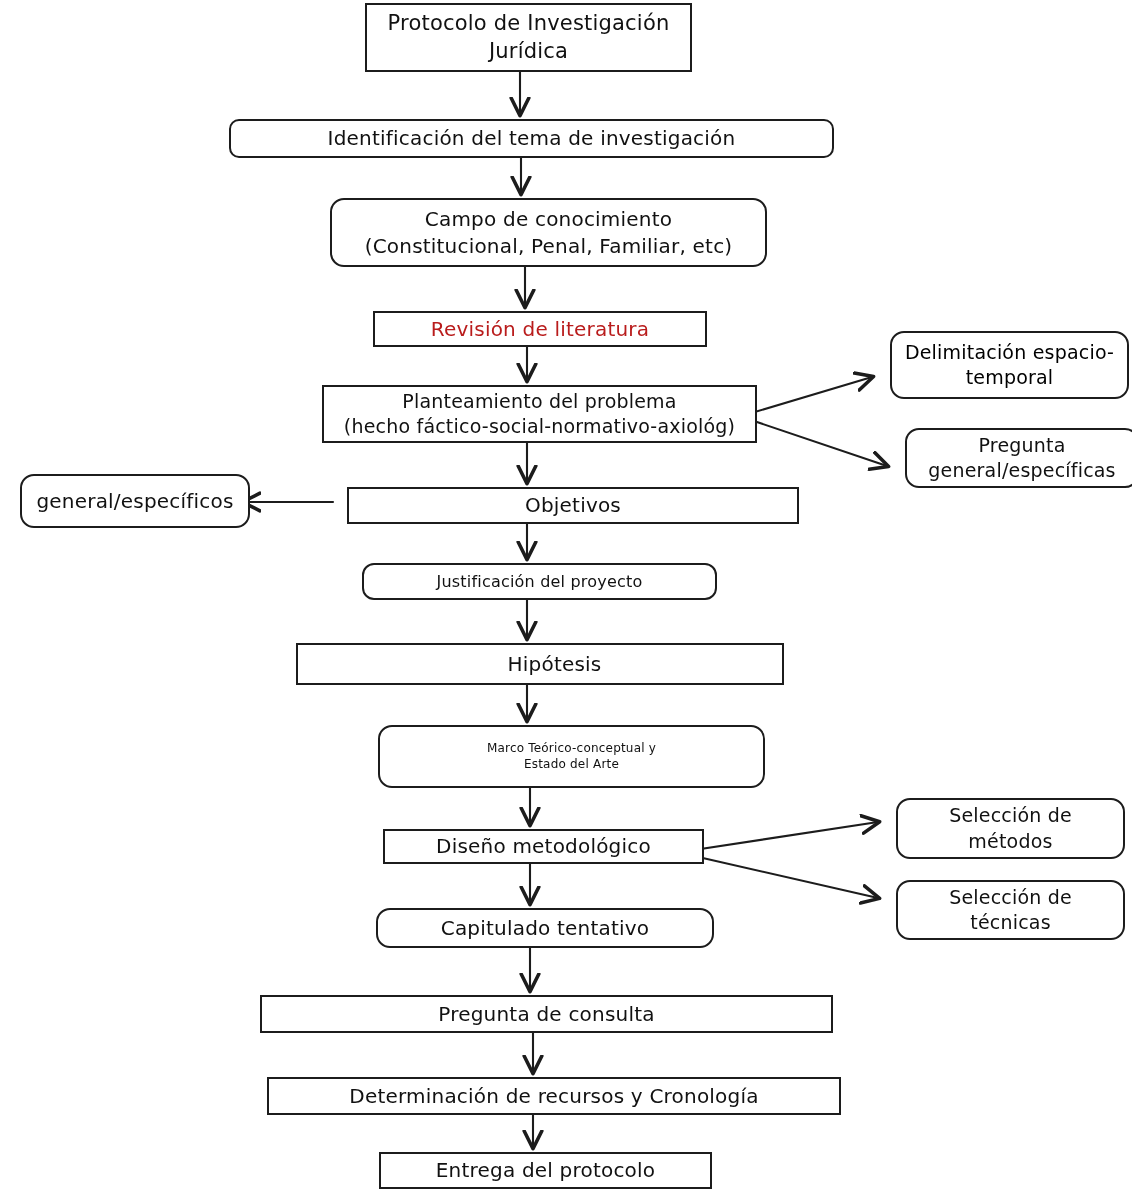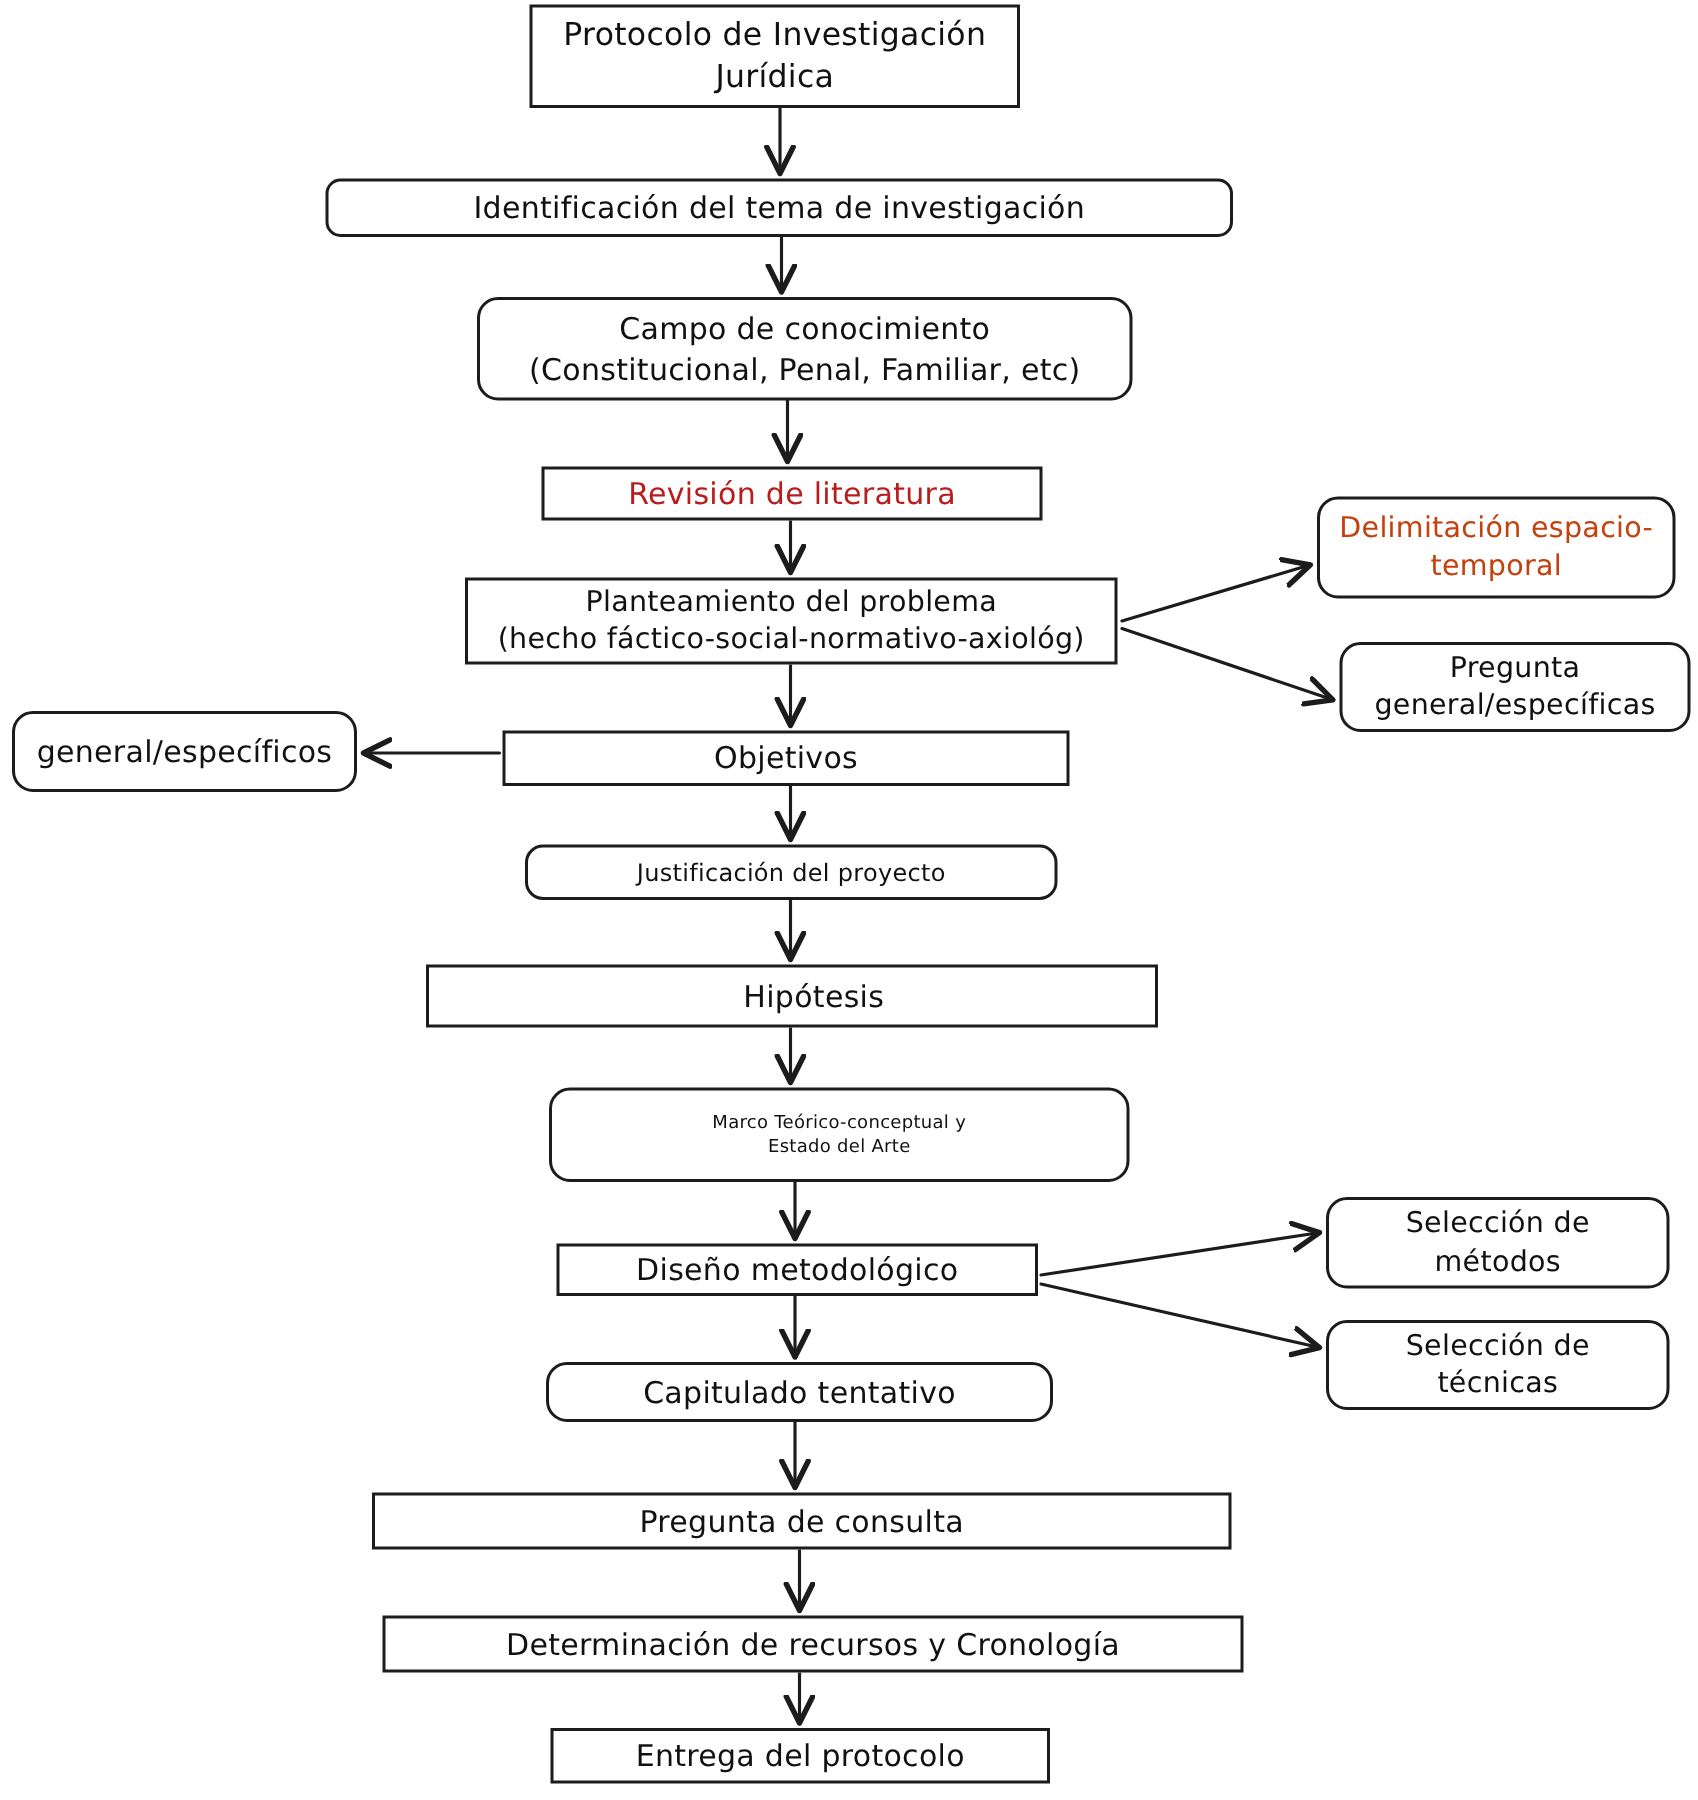--- a/index.html
+++ b/index.html
@@ -32,20 +32,21 @@
     align-items: center;
     justify-content: center;
     text-align: center;
     color: #111111;
     line-height: 1.32;
     letter-spacing: 0.2px;
     font-size: 19.5px;
     padding: 2px 6px;
     white-space: pre-line;
     z-index: 2;
+    margin-left: 12px;
   }
   .node.rounded {
     border-radius: 14px;
   }
   .node .lbl {
     display: block;
     width: 100%;
     white-space: pre-line;
   }
 </style>
@@ -84,26 +85,26 @@
 
   <div id="nodes">
       <div class="node" style="left: 353px; top: 3px; width: 327px; height: 69px; font-size: 21px; border-color: rgb(28, 28, 28); color: rgb(17, 17, 17);"><span class="lbl">Protocolo de Investigación
 Jurídica</span></div>
       <div class="node" style="left: 217px; top: 119px; width: 605px; height: 39px; font-size: 20px; border-color: rgb(28, 28, 28); color: rgb(17, 17, 17); border-radius: 10px;"><span class="lbl">Identificación del tema de investigación</span></div>
       <div class="node rounded" style="left: 318px; top: 198px; width: 437px; height: 69px; font-size: 20px; border-color: rgb(28, 28, 28); color: rgb(17, 17, 17);"><span class="lbl">Campo de conocimiento
 (Constitucional, Penal, Familiar, etc)</span></div>
       <div class="node" style="left: 361px; top: 311px; width: 334px; height: 36px; font-size: 20px; border-color: rgb(28, 28, 28); color: #b91c1c;"><span class="lbl">Revisión de literatura</span></div>
       <div class="node" style="left: 310px; top: 385px; width: 435px; height: 58px; font-size: 19px; border-color: rgb(28, 28, 28); color: rgb(17, 17, 17);"><span class="lbl">Planteamiento del problema
 (hecho fáctico-social-normativo-axiológ)</span></div>
-      <div class="node rounded" style="left: 878px; top: 331px; width: 239px; height: 68px; font-size: 19px; border-color: rgb(28, 28, 28); color: #c2410c;"><span class="lbl">Delimitación espacio-
+      <div class="node rounded" style="left: 878px; top: 331px; width: 239px; height: 68px; font-size: 19px; border-color: rgb(28, 28, 28); color: #000000;"><span class="lbl">Delimitación espacio-
 temporal</span></div>
       <div class="node rounded" style="left: 893px; top: 428px; width: 234px; height: 60px; font-size: 19px; border-color: rgb(28, 28, 28); color: rgb(17, 17, 17);"><span class="lbl">Pregunta
 general/específicas</span></div>
       <div class="node rounded" style="left: 8px; top: 474px; width: 230px; height: 54px; font-size: 20px; border-color: rgb(28, 28, 28); color: rgb(17, 17, 17);"><span class="lbl">general/específicos</span></div>
-      <div class="node" style="left: 335px; top: 487px; width: 378px; height: 37px; font-size: 20px; border-color: rgb(28, 28, 28); color: rgb(17, 17, 17);"><span class="lbl">Objetivos</span></div>
+      <div class="node" style="left: 335px; top: 487px; width: 452px; height: 37px; font-size: 20px; border-color: rgb(28, 28, 28); color: rgb(17, 17, 17);"><span class="lbl">Objetivos</span></div>
       <div class="node" style="left: 350px; top: 563px; width: 355px; height: 37px; font-size: 16px; border-color: rgb(28, 28, 28); color: rgb(17, 17, 17); border-radius: 12px;"><span class="lbl">Justificación del proyecto</span></div>
       <div class="node" style="left: 284px; top: 643px; width: 488px; height: 42px; font-size: 20px; border-color: rgb(28, 28, 28); color: rgb(17, 17, 17); padding-left: 35px;"><span class="lbl">Hipótesis</span></div>
       <div class="node rounded" style="left: 366px; top: 725px; width: 387px; height: 63px; font-size: 12px; border-color: rgb(28, 28, 28); color: rgb(17, 17, 17);"><span class="lbl">Marco Teórico-conceptual y
 Estado del Arte</span></div>
       <div class="node" style="left: 371px; top: 829px; width: 321px; height: 35px; font-size: 20px; border-color: rgb(28, 28, 28); color: rgb(17, 17, 17);"><span class="lbl">Diseño metodológico</span></div>
       <div class="node rounded" style="left: 884px; top: 798px; width: 229px; height: 61px; font-size: 19px; border-color: rgb(28, 28, 28); color: rgb(17, 17, 17);"><span class="lbl">Selección de
 métodos</span></div>
       <div class="node rounded" style="left: 884px; top: 880px; width: 229px; height: 60px; font-size: 19px; border-color: rgb(28, 28, 28); color: rgb(17, 17, 17);"><span class="lbl">Selección de
 técnicas</span></div>
       <div class="node rounded" style="left: 364px; top: 908px; width: 338px; height: 40px; font-size: 20px; border-color: rgb(28, 28, 28); color: rgb(17, 17, 17);"><span class="lbl">Capitulado tentativo</span></div>

